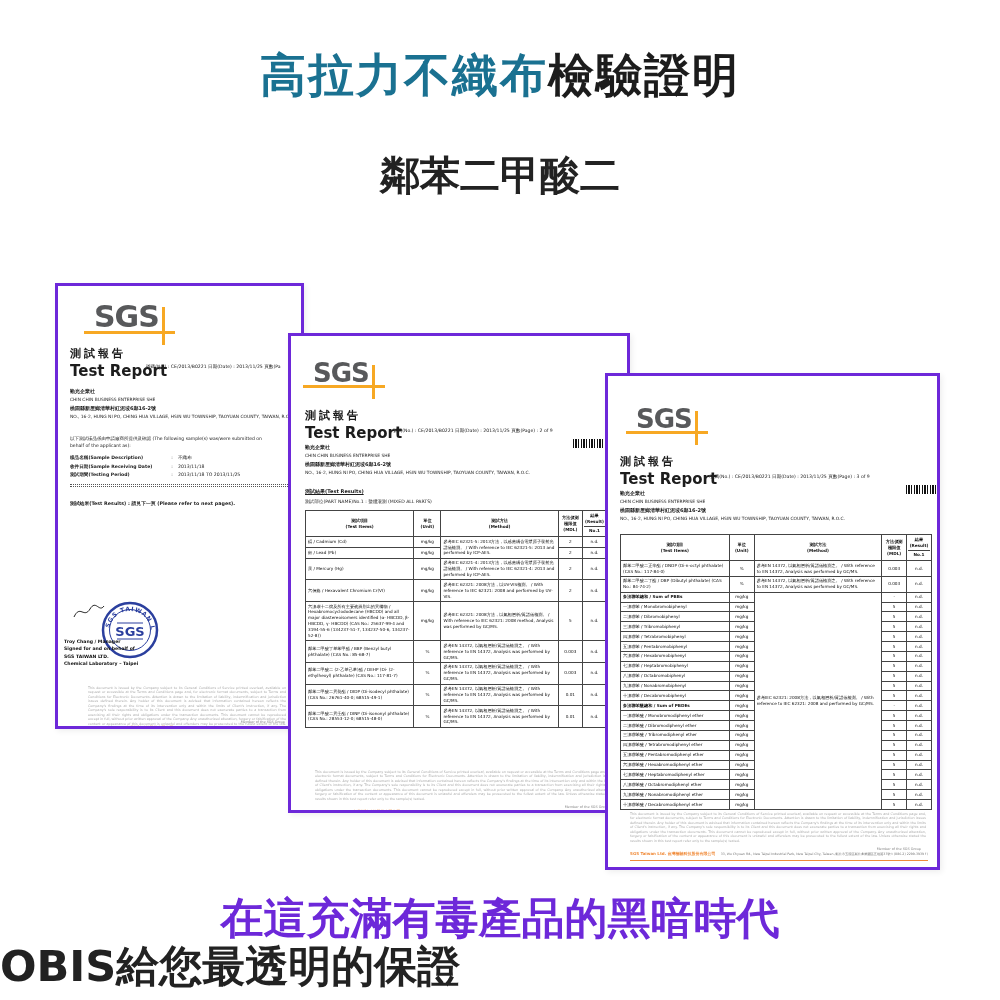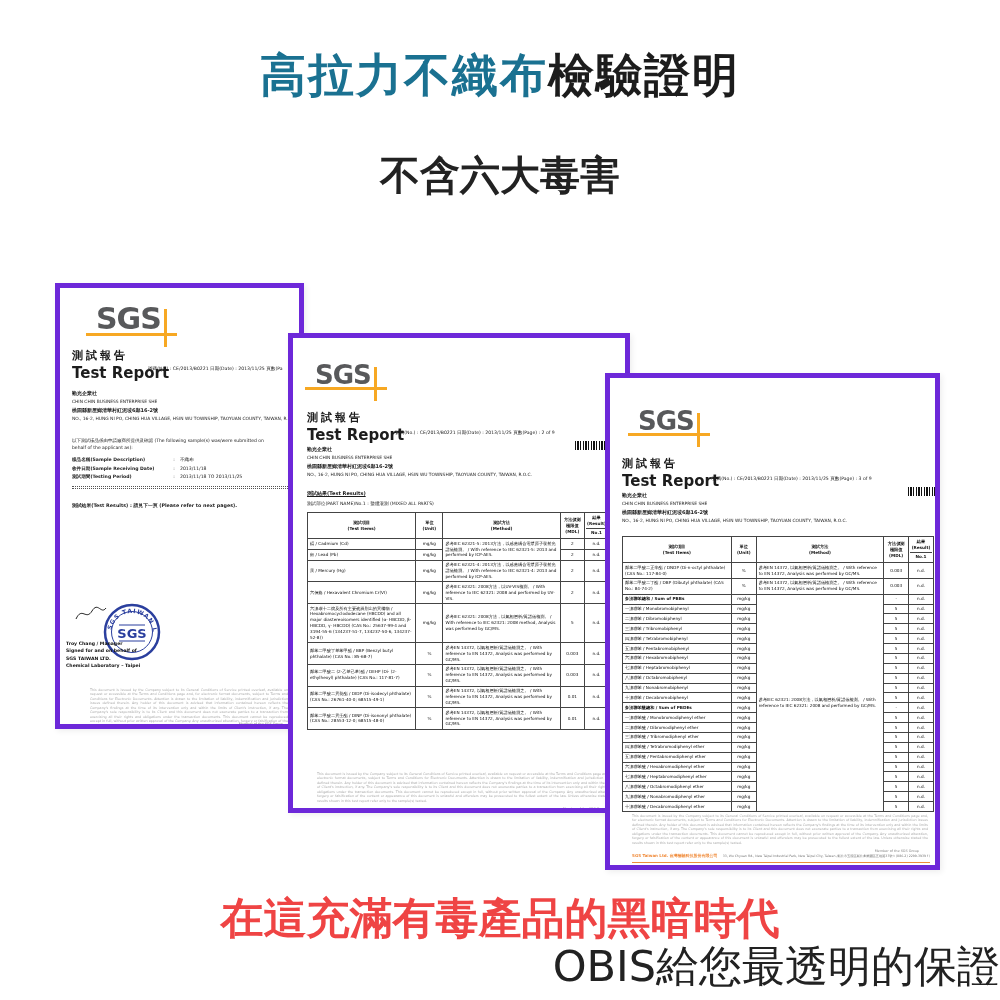--- a/index.html
+++ b/index.html
@@ -11,26 +11,26 @@
   .main-title { position:absolute; top:45px; left:0; width:100%; text-align:center;
                 font-size:46px; font-weight:800; letter-spacing:2px; }
   .main-title .hl { color:#1a7191; }
   .sub1 { position:absolute; top:148px; left:0; width:100%; text-align:center;
           font-size:40px; font-weight:700; color:#222; }
   .sub2 { position:absolute; top:196px; left:0; width:100%; text-align:center;
           font-size:40px; font-weight:700; color:#222; }
 
   
   .tag1 { position:absolute; top:890px; left:0; width:100%; text-align:center;
-          font-size:43px; font-weight:800; color:#ef4444; }
-  .tag2 { position:absolute; top:938px; left:0; width:100%; text-align:right;
-          font-size:43px; font-weight:400; color:#222;padding-left:40px; }
+          font-size:43px; font-weight:800; color:#6d28d9; }
+  .tag2 { position:absolute; top:938px; left:0; width:100%; text-align:left;
+          font-size:43px; font-weight:700; color:#222; }
 
   
-  .doc { position:absolute; background:#fff; border:5px solid #6d28d9;
+  .doc { position:absolute; background:#fff; border:3px solid #6d28d9;
          box-shadow:2px 2px 6px rgba(0,0,0,.07); overflow:hidden; }
   .doc1 { left:55px;  top:283px; width:249px; height:446px; z-index:1; }
   .doc2 { left:288px; top:333px; width:342px; height:480px; z-index:2; }
   .doc3 { left:605px; top:373px; width:335px; height:497px; z-index:3; }
   .doc > div { position:absolute; }
 
   
   .sgs-logo { position:absolute; }
   .sgs-text { font-weight:700; color:#58595b; letter-spacing:-1px; line-height:1; display:inline-block; }
   .sgs-hl { position:absolute; background:#f7a823; height:3px; left:-10px; right:-16px; bottom:-2px; }
@@ -108,21 +108,21 @@
   .doc3 .col-mdl{width:8%;} .doc3 .col-res{width:8%;}
 </style>
 </head>
 <body>
 
 <div class="stage">
 
   <div class="main-title">
     <span class="hl">高拉力不織布</span><span>檢驗證明</span>
   </div>
-  <div class="sub1">不含六大毒害</div>
+  <div class="sub1">鄰苯二甲酸二</div>
 
   <div class="doc doc1">
     <div class="sgs-logo">
       <span class="sgs-text">SGS</span>
       <i class="sgs-hl"></i>
       <i class="sgs-vl"></i>
     </div>
     <div class="rt-zh">測試報告</div>
     <div class="rt-en">Test Report</div>
     <div class="meta">號碼(No.) : CE/2013/B0221   日期(Date) : 2013/11/25   頁數(Pa</div>

